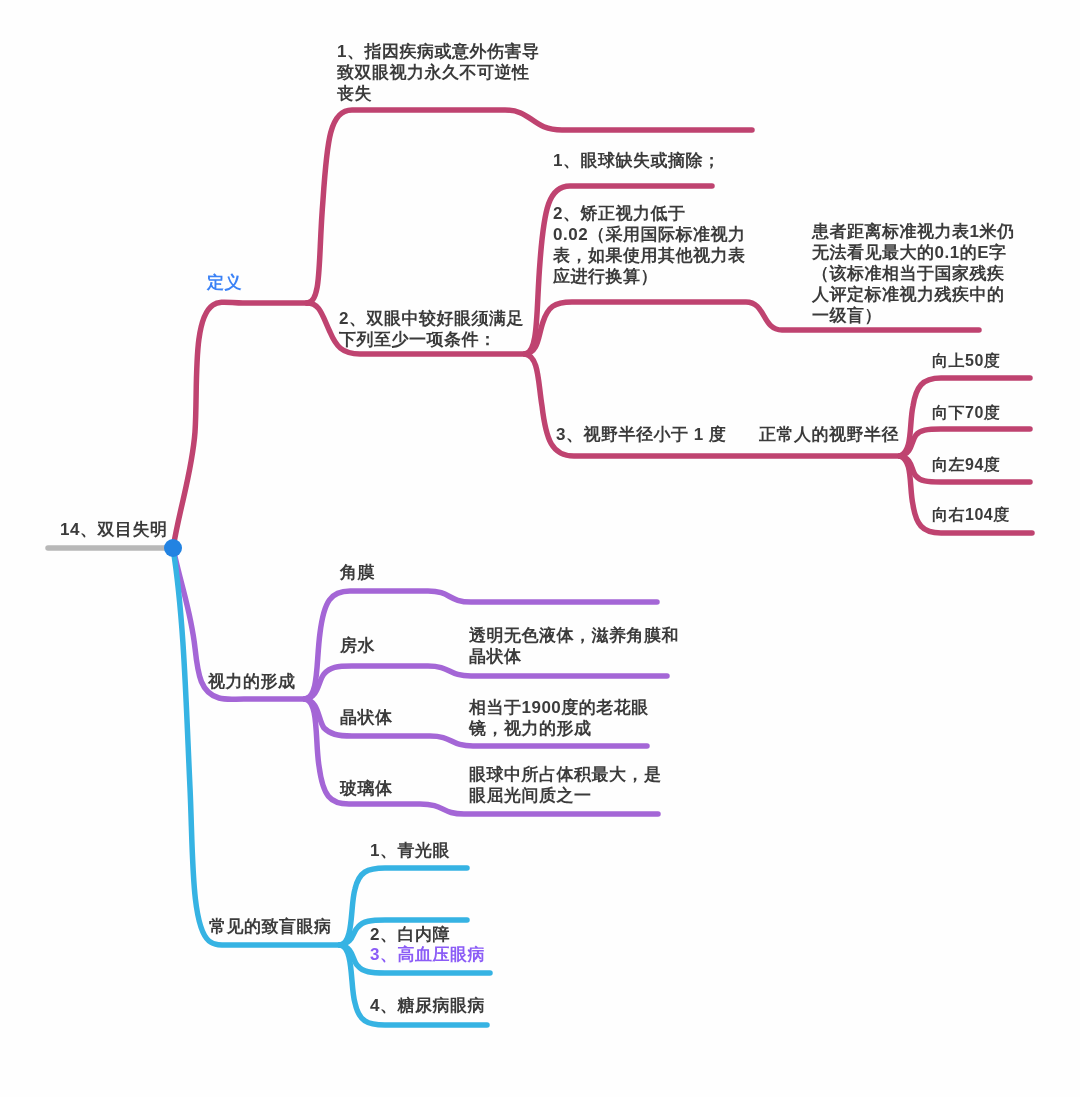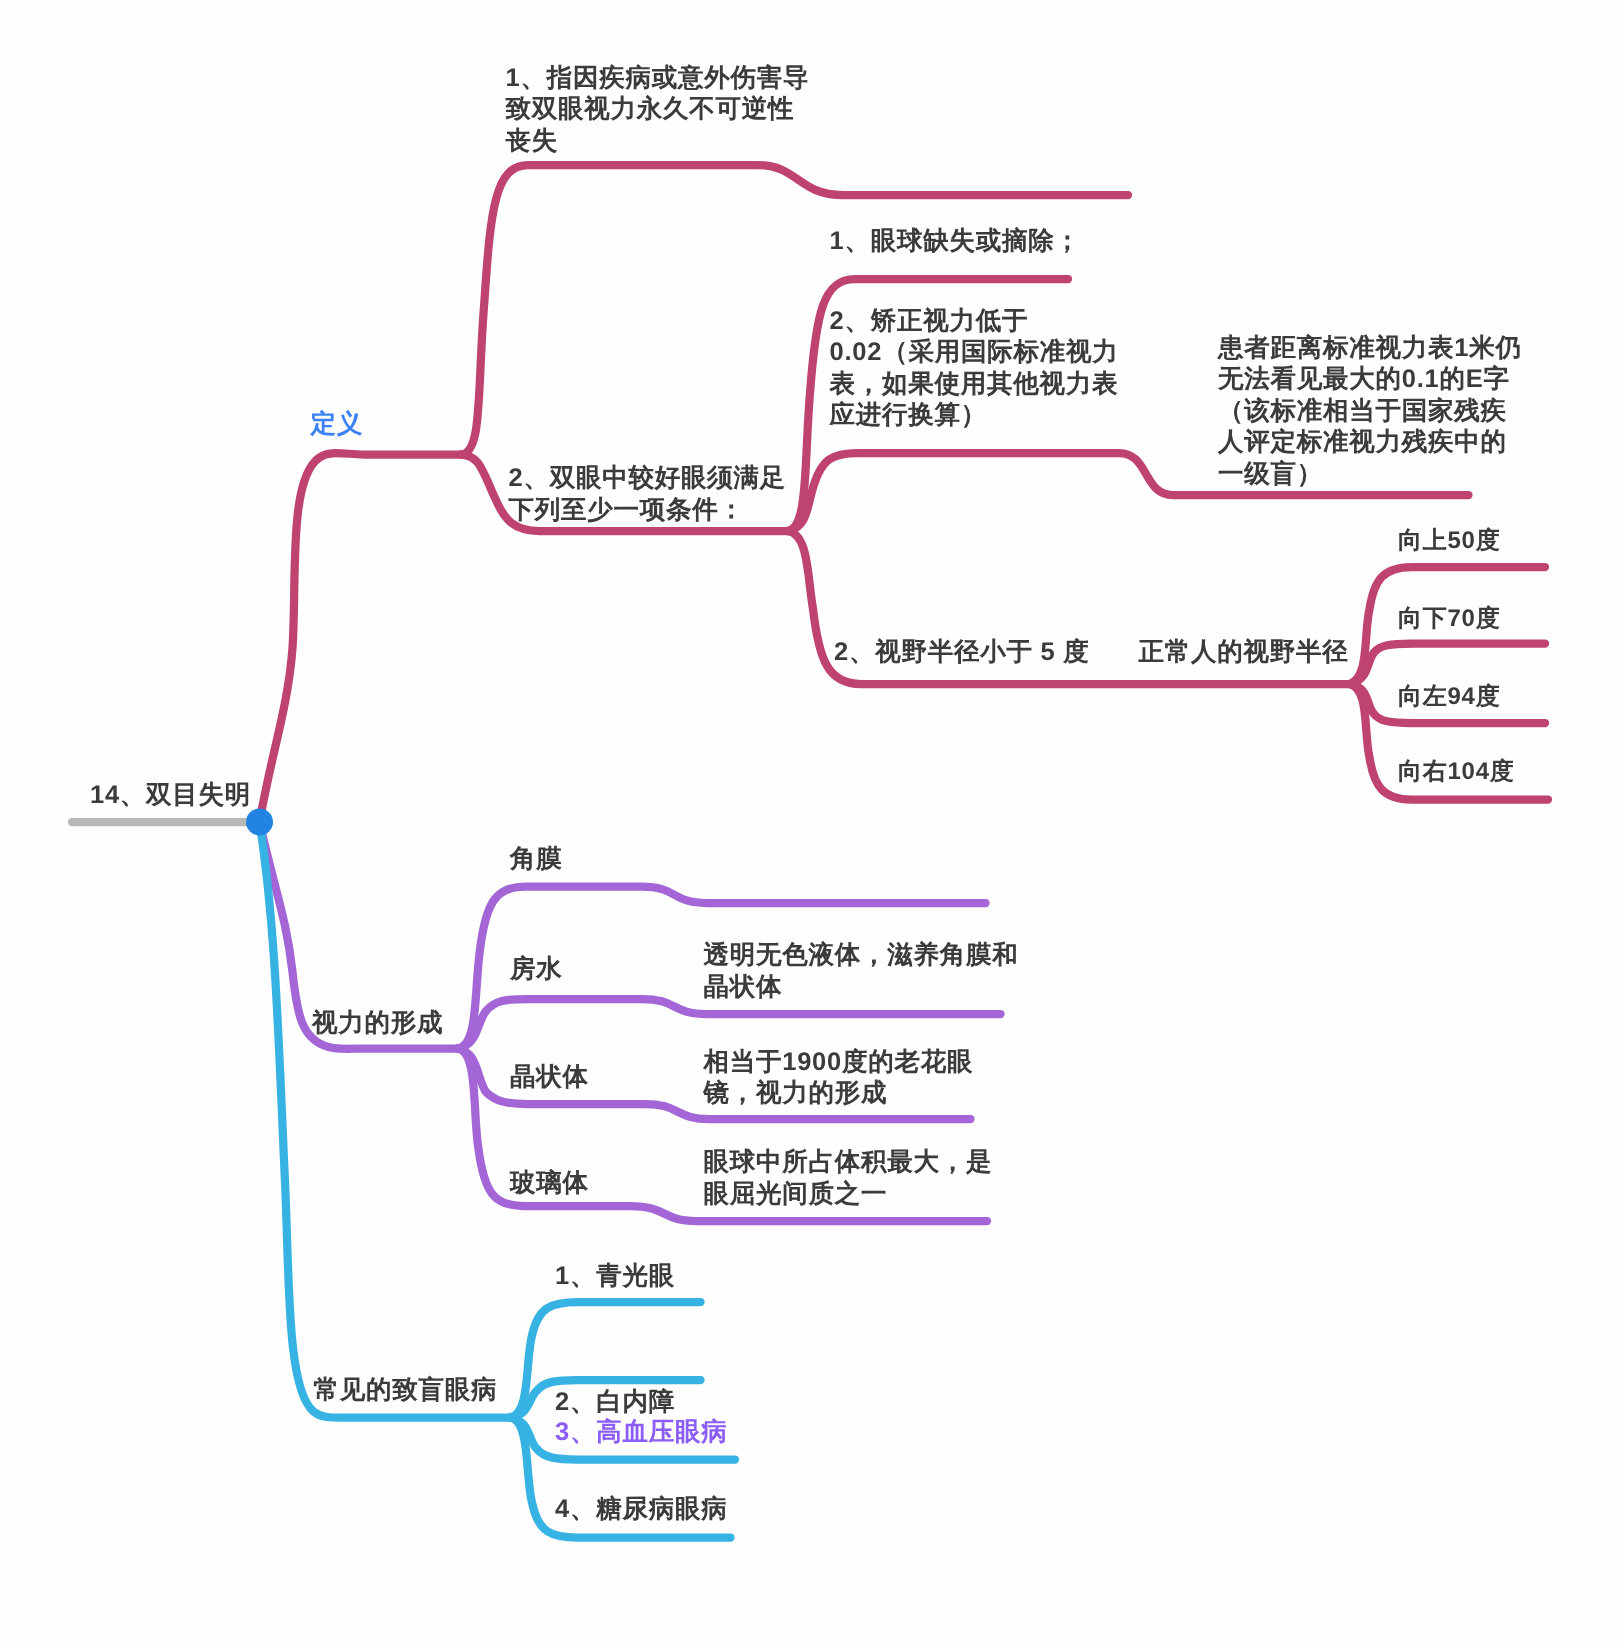--- a/index.html
+++ b/index.html
@@ -77,31 +77,31 @@
   <div class="node" style="left: 553px; top: 150px; color: rgb(59, 59, 59);">1、眼球缺失或摘除；</div>
   <div class="node" style="left: 553px; top: 203px; color: rgb(59, 59, 59);">2、矫正视力低于
 0.02（采用国际标准视力
 表，如果使用其他视力表
 应进行换算）</div>
   <div class="node" style="left: 776px; top: 221px; color: rgb(59, 59, 59); margin-left: 36px;">患者距离标准视力表1米仍
 无法看见最大的0.1的E字
 （该标准相当于国家残疾
 人评定标准视力残疾中的
 一级盲）</div>
-  <div class="node" style="left: 556px; top: 424px; color: rgb(59, 59, 59);">2、视野半径小于 5 度</div>
+  <div class="node" style="left: 556px; top: 424px; color: rgb(59, 59, 59);">3、视野半径小于 1 度</div>
   <div class="node" style="left: 759px; top: 424px; color: rgb(59, 59, 59);">正常人的视野半径</div>
   <div class="node node-sm" style="left: 932px; top: 350px; color: rgb(59, 59, 59);">向上50度</div>
   <div class="node node-sm" style="left: 932px; top: 402px; color: rgb(59, 59, 59);">向下70度</div>
   <div class="node node-sm" style="left: 932px; top: 454px; color: rgb(59, 59, 59);">向左94度</div>
   <div class="node node-sm" style="left: 932px; top: 504px; color: rgb(59, 59, 59);">向右104度</div>
 
   <div class="node" style="left: 208px; top: 671px; color: rgb(59, 59, 59);">视力的形成</div>
   <div class="node" style="left: 340px; top: 562px; color: rgb(59, 59, 59);">角膜</div>
   <div class="node" style="left: 340px; top: 635px; color: rgb(59, 59, 59);">房水</div>
-  <div class="node" style="left: 469px; top: 626px; color: rgb(59, 59, 59);">透明无色液体，滋养角膜和
+  <div class="node" style="left: 469px; top: 626px; color: rgb(59, 59, 59); font-family: Liberation Mono, monospace;">透明无色液体，滋养角膜和
 晶状体</div>
   <div class="node" style="left: 340px; top: 707px; color: rgb(59, 59, 59);">晶状体</div>
   <div class="node" style="left: 469px; top: 697px; color: rgb(59, 59, 59);">相当于1900度的老花眼
 镜，视力的形成</div>
   <div class="node" style="left: 340px; top: 778px; color: rgb(59, 59, 59);">玻璃体</div>
   <div class="node" style="left: 469px; top: 764px; color: rgb(59, 59, 59);">眼球中所占体积最大，是
 眼屈光间质之一</div>
 
   <div class="node" style="left: 209px; top: 916px; color: rgb(59, 59, 59);">常见的致盲眼病</div>
   <div class="node" style="left: 370px; top: 840px; color: rgb(59, 59, 59);">1、青光眼</div>

